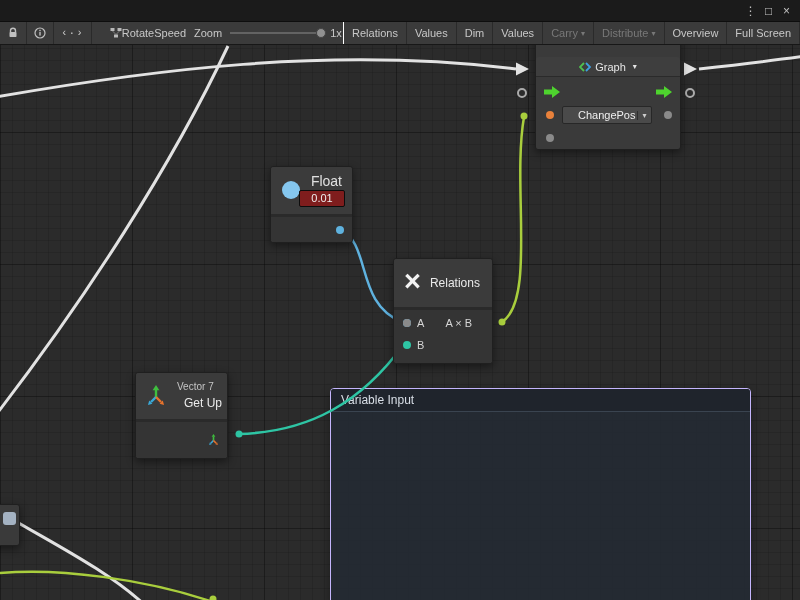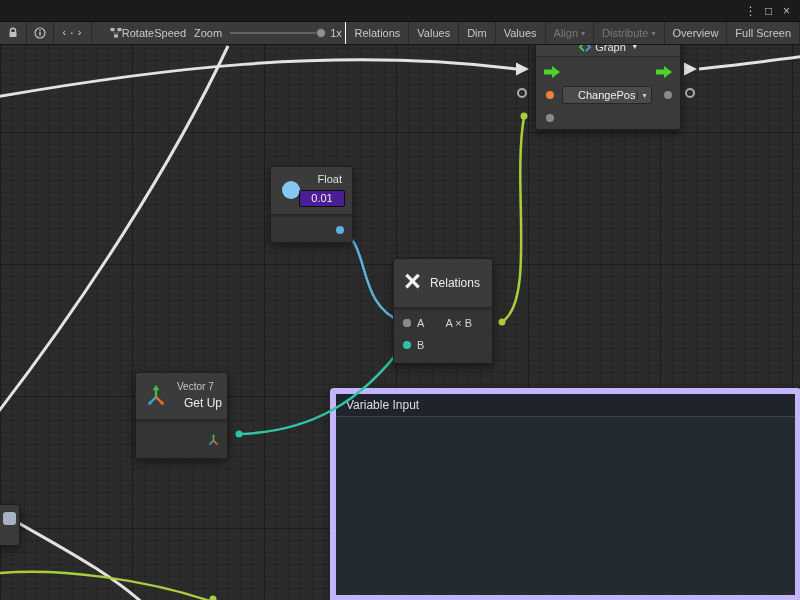--- a/index.html
+++ b/index.html
@@ -34,22 +34,22 @@
   
   .canvas { position:absolute; inset:0; z-index:0; background-color:#2b2b2b;
     background-image:
       linear-gradient(to right,  rgba(0,0,0,0.26) 1px, transparent 1px),
       linear-gradient(to bottom, rgba(0,0,0,0.26) 1px, transparent 1px),
       linear-gradient(to right,  rgba(0,0,0,0.11) 1px, transparent 1px),
       linear-gradient(to bottom, rgba(0,0,0,0.11) 1px, transparent 1px);
     background-size:132px 132px, 132px 132px, 12px 12px, 12px 12px; }
 
   
-  .panel { position:absolute; left:330px; top:388px; width:471px; height:213px; z-index:1;
-           border:6px solid #c4b5fd; border-radius:4px 4px 0 0; background:rgba(36,42,51,0.93);
+  .panel { position:absolute; left:330px; top:388px; width:421px; height:213px; z-index:1;
+           border:1px solid #c4b5fd; border-radius:4px 4px 0 0; background:rgba(36,42,51,0.93);
            box-shadow:0 4px 10px rgba(0,0,0,0.35); }
   .panel-header { height:23px; background:#1f242c; border-bottom:1px solid #3a4450;
                   color:#d9dfe7; font-size:12px; display:flex; align-items:center; padding:0 10px;
                   border-radius:3px 3px 0 0; }
 
   .wires { position:absolute; inset:0; z-index:2; pointer-events:none; }
 
   
   .node { position:absolute; z-index:3; background:#3a3a3a; border:1px solid #1f1f1f; border-radius:3px;
           box-shadow:0 3px 9px rgba(0,0,0,0.45); color:#dddddd; }
@@ -57,38 +57,38 @@
   .node-sep { height:3px; background:#2a2a2a; }
   .node-body { position:relative; background:#343434; border-radius:0 0 3px 3px; }
   .port { position:absolute; top:50%; transform:translateY(-50%); width:8px; height:8px;
           border-radius:50%; background:#8a8a8a; left:10px; }
   .port.pright { left:auto; right:8px; }
 
   
   .nv { left:535px; top:36px; width:146px; }
   .nv-header { height:20px; display:flex; align-items:center; justify-content:center; gap:4px;
                font-size:11px; color:#e5e5e5; background:#3e3e3e; border-bottom:1px solid #2a2a2a;
-               border-radius:3px 3px 0 0; }
+               border-radius:3px 3px 0 0;margin-top:20px; }
   .nv-flow { position:relative; height:26px; }
   .flow-arrow { position:absolute; top:50%; transform:translateY(-50%); width:16px; height:12px; }
   .flow-arrow.fleft { left:8px; } .flow-arrow.fright { right:8px; }
   .nv-var { position:relative; height:24px; }
   .nv-value { position:relative; height:22px; }
   .vs-dropdown { position:absolute; left:26px; top:3px; width:90px; height:18px; background:#4a4a4a;
                  border:1px solid #272727; border-radius:2px; display:flex; align-items:center;
                  font-size:11px; color:#efefef; }
   .dd-text { flex:1; padding-left:15px; overflow:hidden; white-space:nowrap; }
   .dd-caret { width:14px; text-align:center; font-size:8px; color:#cccccc; border-left:1px solid #2e2e2e; }
 
   
   .nfloat { left:270px; top:166px; width:83px; }
   .float-head { position:relative; height:47px; }
   .float-icon { position:absolute; left:11px; top:14px; width:18px; height:18px; border-radius:50%; }
-  .float-title { position:absolute; right:10px; top:6px; font-size:11px; color:#e0e0e0; }
-  .float-value { position:absolute; right:7px; top:23px; width:46px; height:17px; background:#4c1d95;
+  .float-title { position:absolute; right:10px; top:6px; font-size:14px; color:#e0e0e0; }
+  .float-value { position:absolute; right:7px; top:23px; width:46px; height:17px; background:#7f1d1d;
                  border:1px solid #0d0d0d; border-radius:2px; color:#eeeeee; font-size:11px;
                  text-align:center; line-height:15px; }
   .float-body { height:25px; }
 
   
   .nmul { left:393px; top:258px; width:100px; }
   .mul-head { height:48px; display:flex; align-items:center; padding-left:10px; gap:9px; }
   .mul-glyph { font-size:29px; font-weight:bold; color:#f2f2f2; line-height:1; margin-top:-3px; }
   .mul-title { font-size:12px; color:#eaeaea; }
   .mul-body { padding:2px 0 7px; }
@@ -287,21 +287,21 @@
       <span>1x</span>
     </div>
 
     <div class="spacer"></div>
 
     <div class="tbtn rgroup">Relations</div>
     <div class="tbtn">Values</div>
     <div class="tbtn">Dim</div>
     <div class="tbtn">Values</div>
     <div class="tbtn disabled">
-      <span>Align</span>
+      <span>Carry</span>
       <span class="caret">▾</span>
     </div>
     <div class="tbtn disabled">
       <span>Distribute</span>
       <span class="caret">▾</span>
     </div>
     <div class="tbtn">Overview</div>
     <div class="tbtn">Full Screen</div>
   </div>
 

